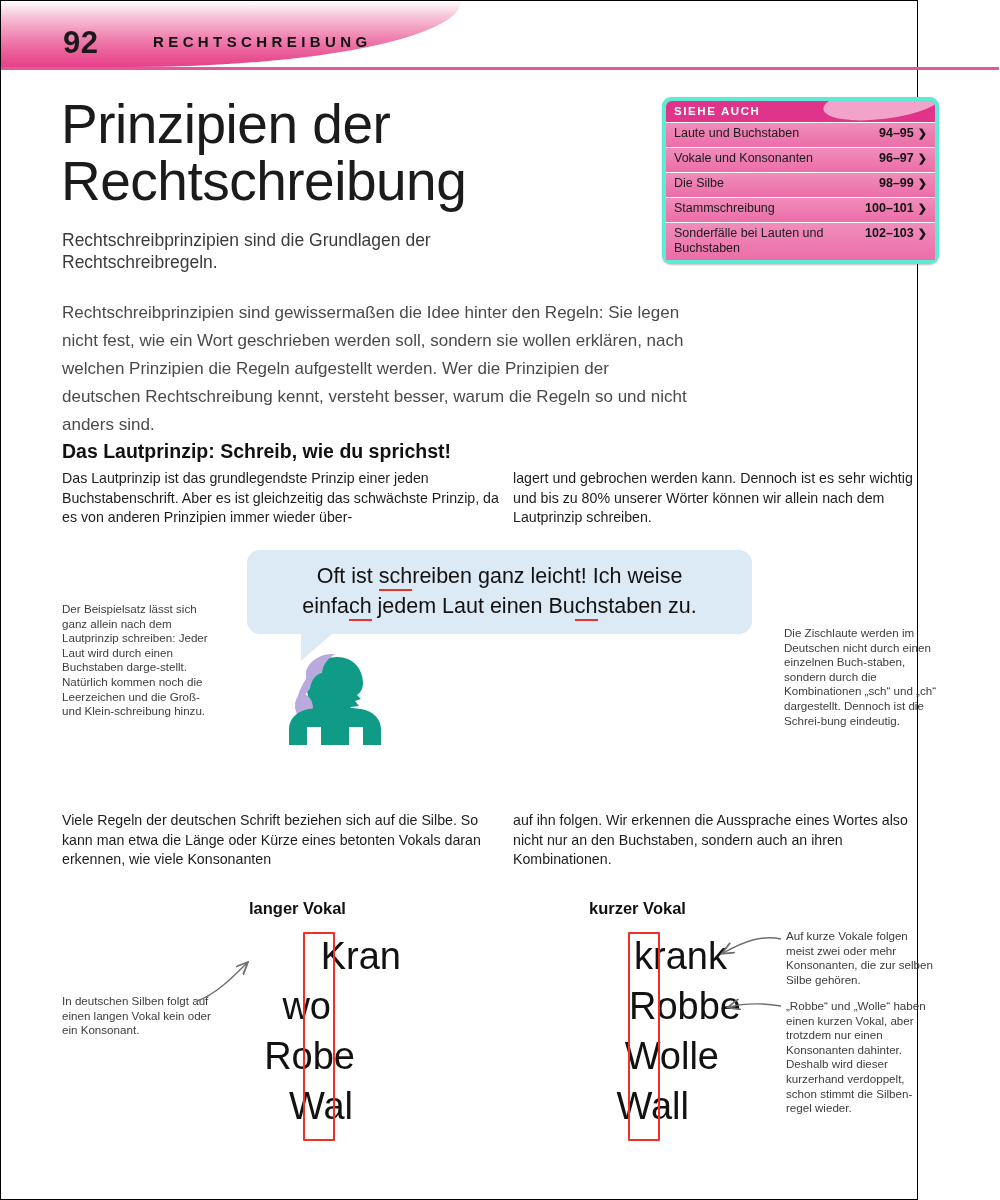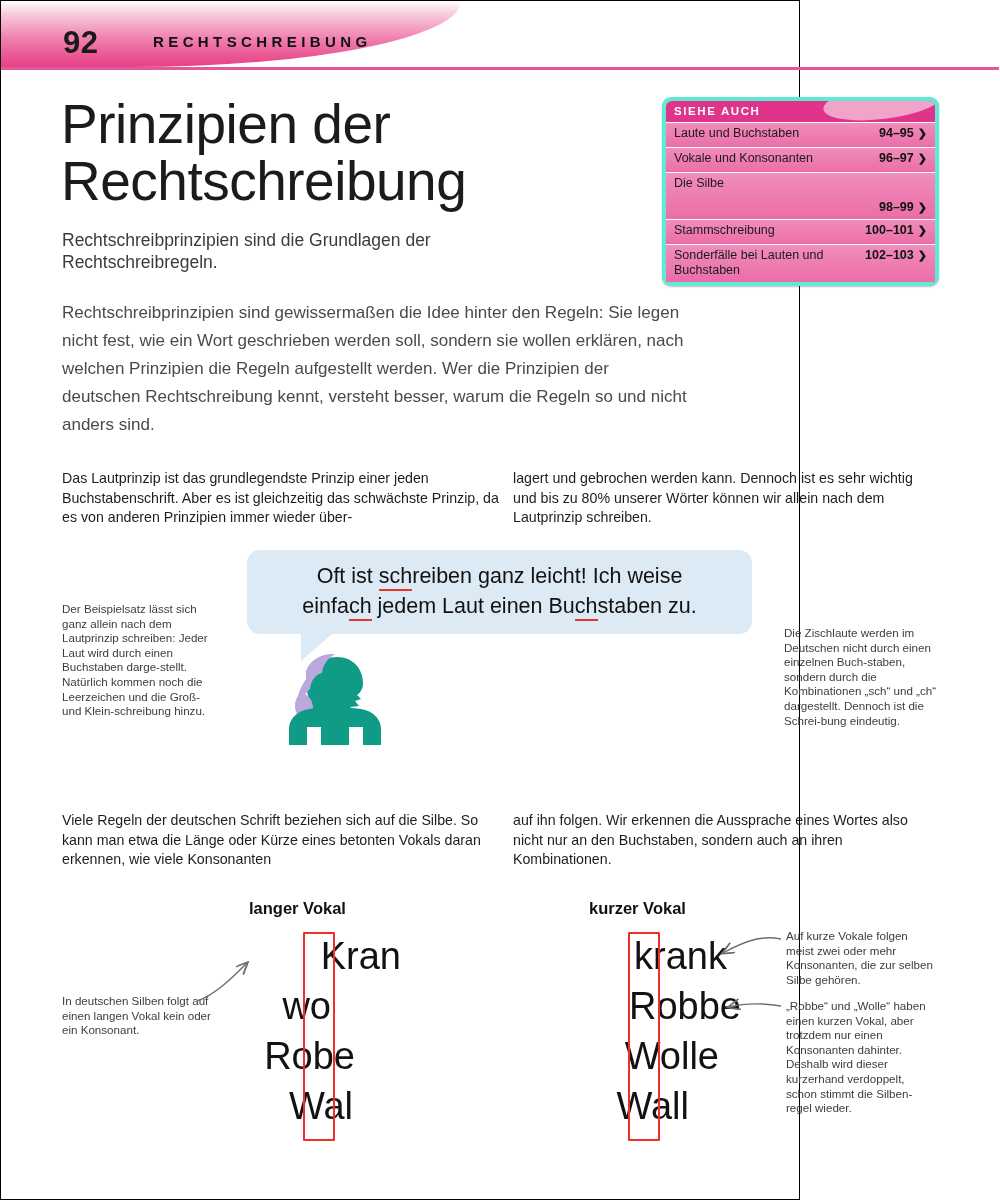--- a/index.html
+++ b/index.html
@@ -4,21 +4,21 @@
 <style>
   html,body{margin:0;padding:0;}
   body{
     width:1000px;height:1200px;
     background:#ffffff;
     font-family:"Liberation Sans", sans-serif;
     overflow:hidden;
   }
   #page{
     position:relative;
-    width:800px;height:1200px;
+    width:918px;height:1200px;
     border:1px solid #000;
     box-sizing:border-box;
     background:#fff;
   }
 
   
   #header{position:absolute;left:0;top:0;width:998px;height:72px;}
   .hdr-shape{
     position:absolute;left:0;top:0;width:460px;height:66px;
     background:linear-gradient(to bottom,#ffffff 0%,#f7c6da 22%,#ef7ead 58%,#e94f90 88%,#e54289 100%);
@@ -200,21 +200,21 @@
     </div>
     <div class="sa-row">
       <span class="sa-label">Vokale und Konsonanten</span>
       <span style="display:flex;">
         <span class="sa-pages">96–97</span>
         <span class="sa-chev">❯</span>
       </span>
     </div>
     <div class="sa-row">
       <span class="sa-label">Die Silbe</span>
-      <span style="display:flex;margin-top:24px;">
+      <span style="display:flex;">
         <span class="sa-pages">98–99</span>
         <span class="sa-chev">❯</span>
       </span>
     </div>
     <div class="sa-row">
       <span class="sa-label">Stammschreibung</span>
       <span style="display:flex;">
         <span class="sa-pages">100–101</span>
         <span class="sa-chev">❯</span>
       </span>
@@ -223,20 +223,21 @@
       <span class="sa-label">Sonderfälle bei Lauten und Buchstaben</span>
       <span style="display:flex;">
         <span class="sa-pages">102–103</span>
         <span class="sa-chev">❯</span>
       </span>
     </div>
   </div>
 
   <div class="intro">Rechtschreibprinzipien sind gewissermaßen die Idee hinter den Regeln: Sie legen nicht fest, wie ein Wort geschrieben werden soll, sondern sie wollen erklären, nach welchen Prinzipien die Regeln aufgestellt werden. Wer die Prinzipien der deutschen Rechtschreibung kennt, versteht besser, warum die Regeln so und nicht anders sind.</div>
 
+  <div class="sec-head" id="sec1-head">Das Lautprinzip: Schreib, wie du sprichst!</div>
   <div class="col" id="s1c1">Das Lautprinzip ist das grundlegendste Prinzip einer jeden Buchstabenschrift. Aber es ist gleichzeitig das schwächste Prinzip, da es von anderen Prinzipien immer wieder über-</div>
   <div class="col" id="s1c2">lagert und gebrochen werden kann. Dennoch ist es sehr wichtig und bis zu 80% unserer Wörter können wir allein nach dem Lautprinzip schreiben.</div>
 
   <div id="bubble-tail2"></div>
   <div id="bubble">
     <div class="btxt">
       <div><span>Oft ist </span><span class="uline">sch</span><span>reiben ganz leicht! Ich weise</span></div>
       <div><span>einfa</span><span class="uline">ch</span><span> jedem Laut einen Bu</span><span class="uline">ch</span><span>staben zu.</span></div>
     </div>
   </div>

